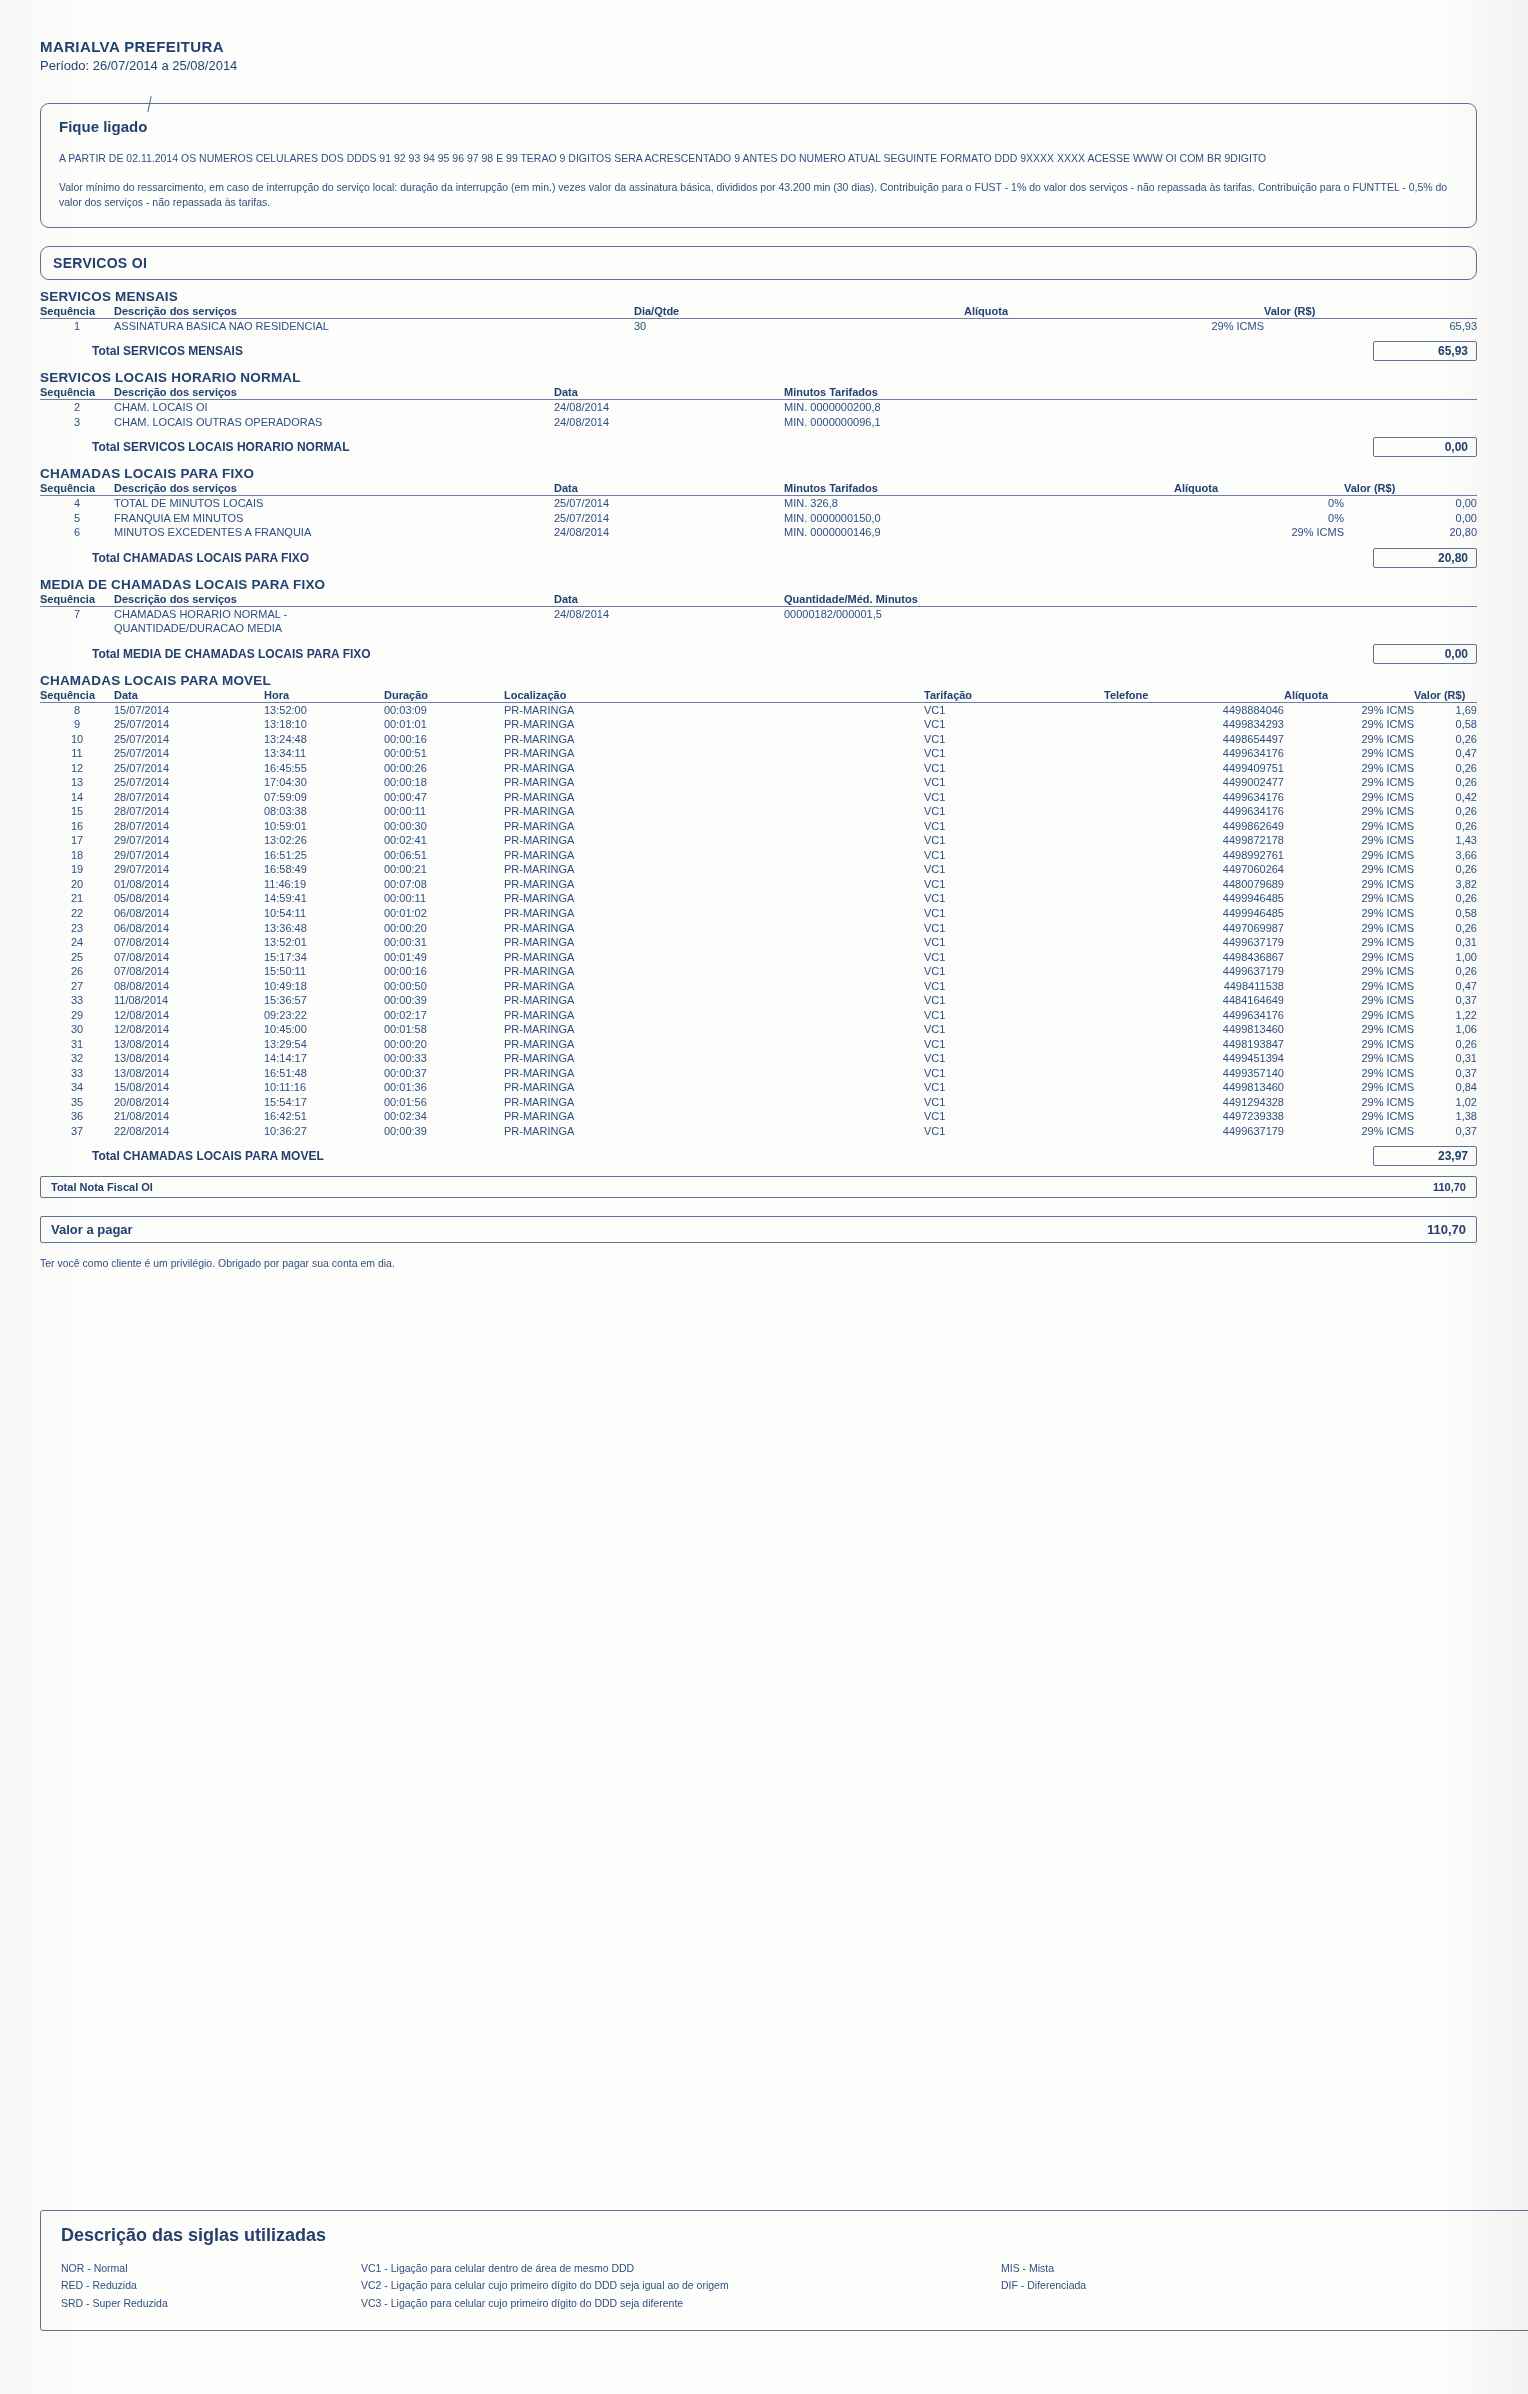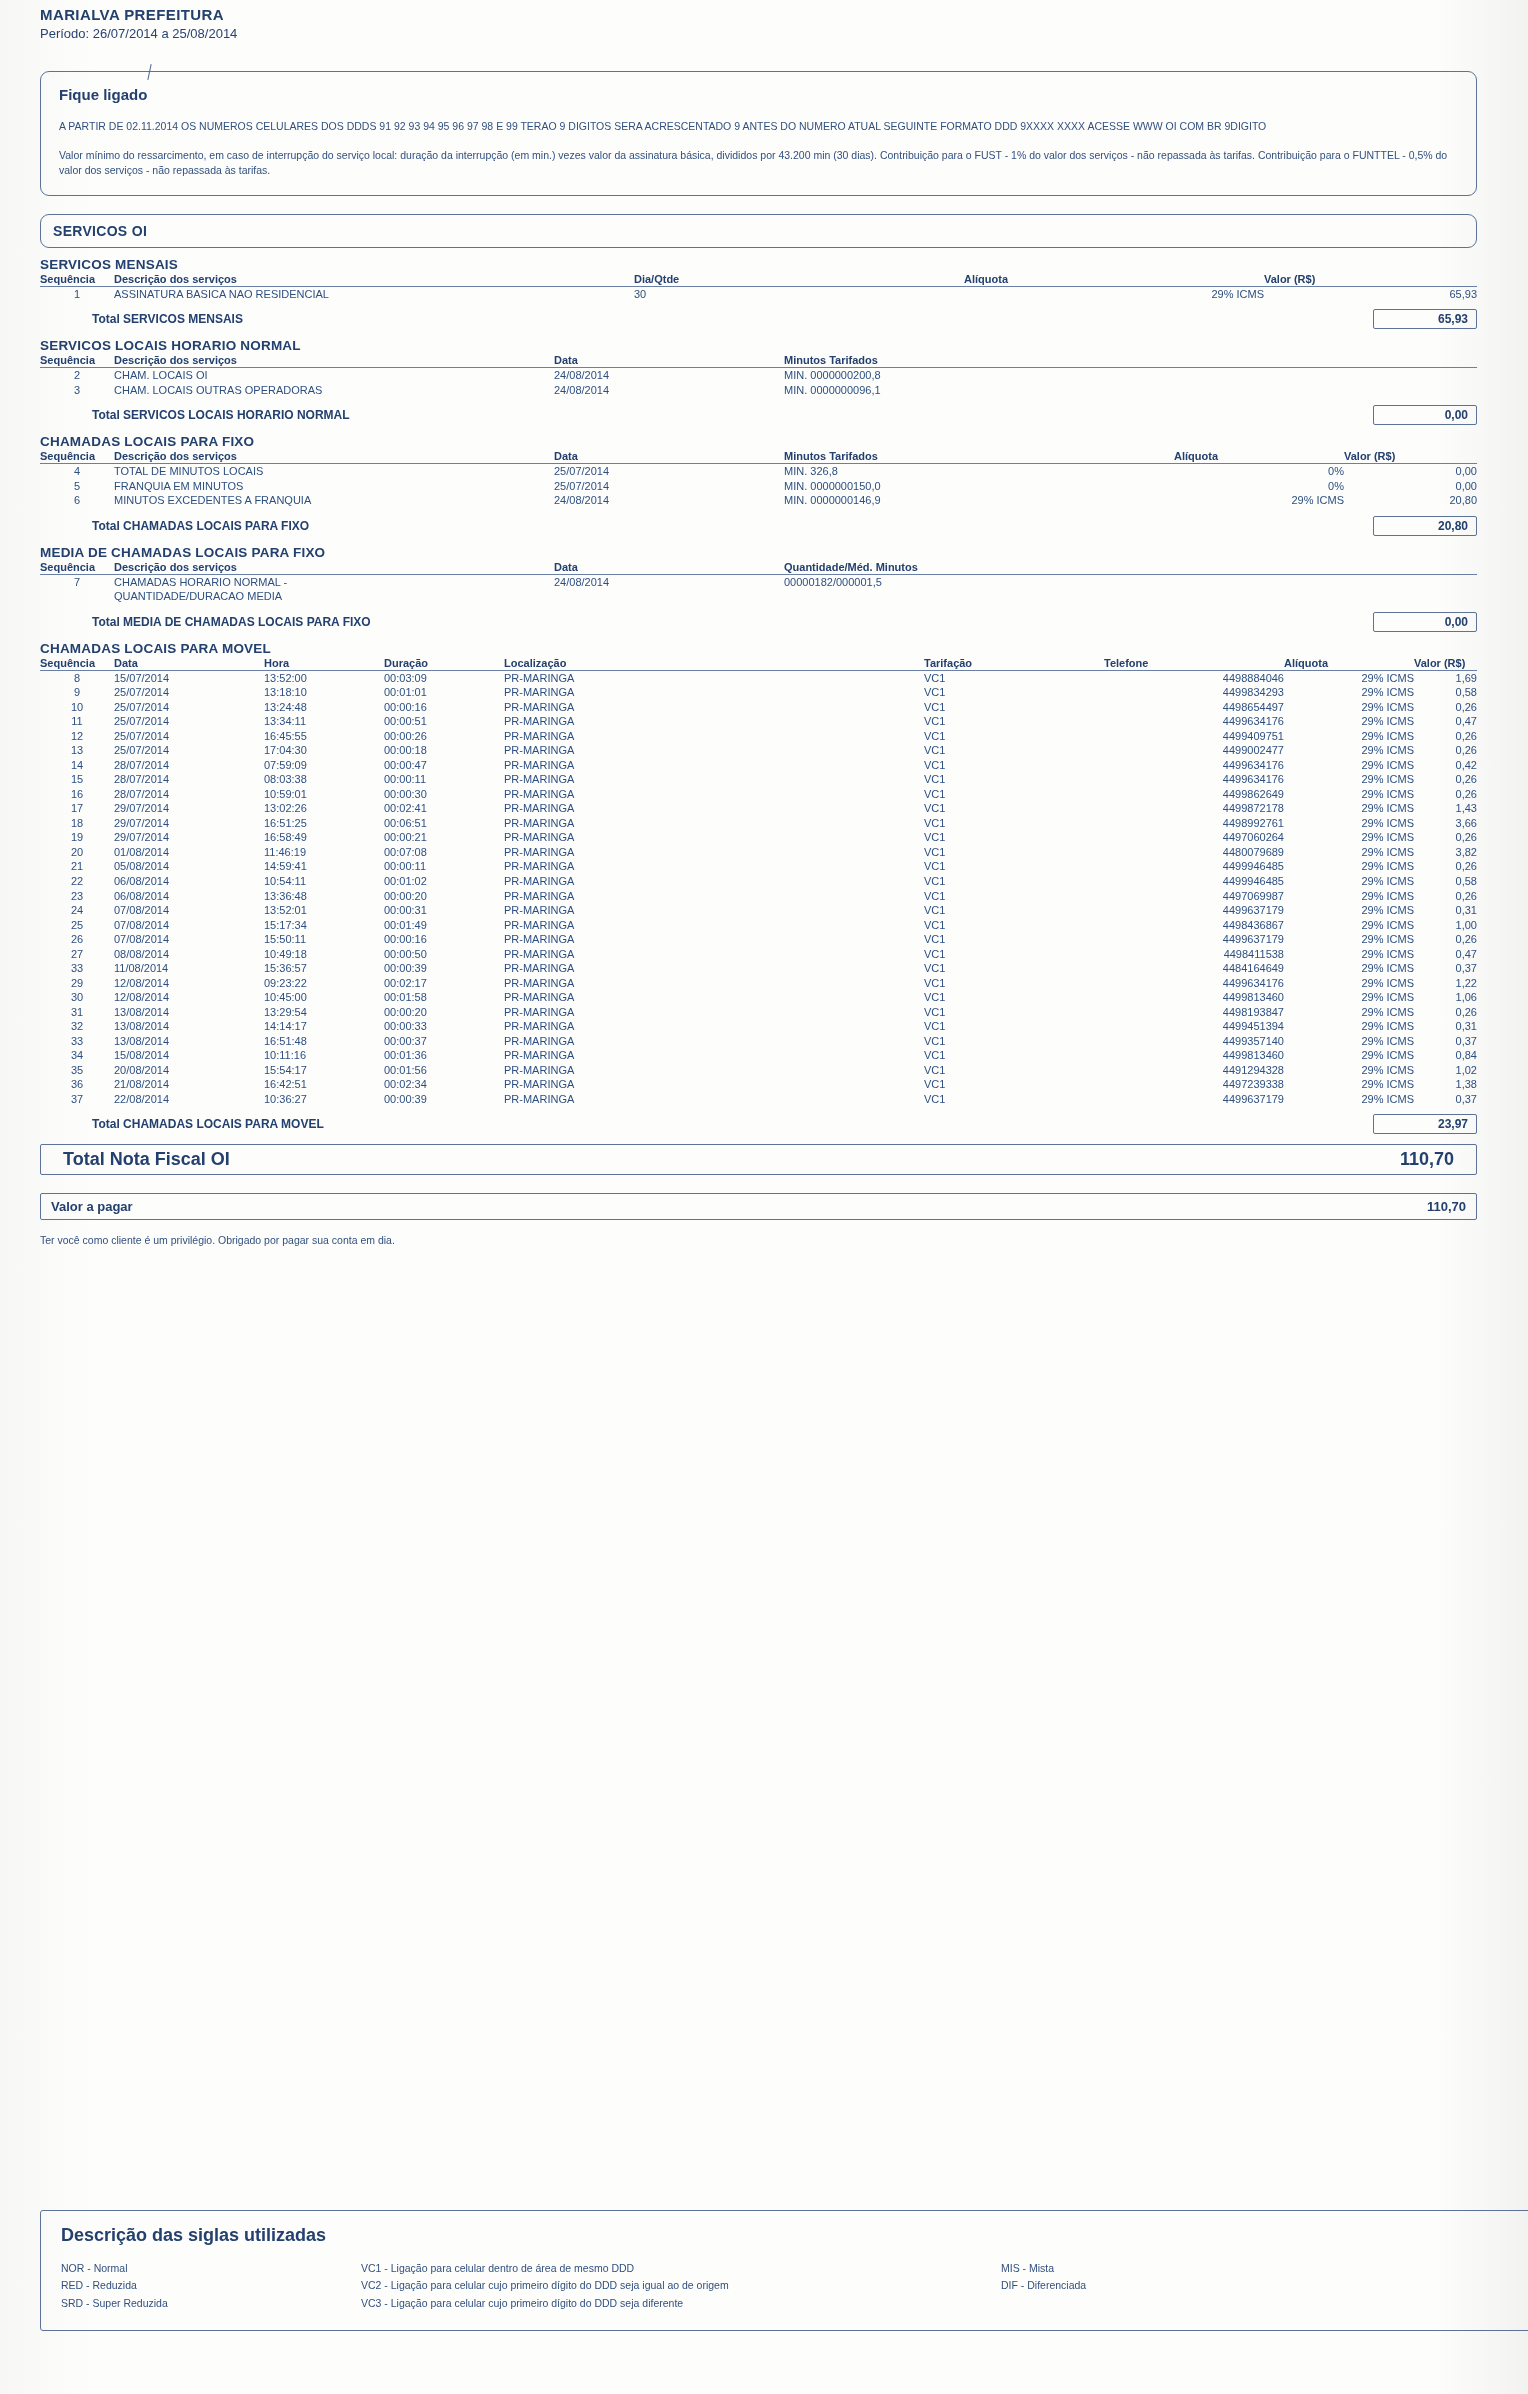--- a/index.html
+++ b/index.html
@@ -1,20 +1,20 @@
 <!DOCTYPE html>
 <html><head>
 <meta charset="utf-8">
 <style>
   html,body{margin:0;padding:0;background:#fbfbfa;}
   body{width:1528px;height:2394px;font-family:"Liberation Sans",sans-serif;color:#1b2f57;}
   .page{position:relative;width:1528px;height:2394px;background:#fcfcfb;overflow:hidden;}
   .sheet{position:absolute;left:0;top:0;width:1528px;height:2394px;
          background:linear-gradient(90deg,#f7f7f5 0%,#fdfdfc 6%,#fdfdfc 94%,#f2f2f0 100%);}
-  .content{position:absolute;left:40px;top:6px;width:1455px;}
+  .content{position:absolute;left:40px;top:38px;width:1455px;}
   .hdr-title{font-size:15px;font-weight:bold;letter-spacing:.4px;color:#23406e;}
   .hdr-sub{font-size:13px;color:#2a4372;margin-top:3px;}
 
   .box{border:1px solid #5d7297;border-radius:9px;background:transparent;}
   .fique{margin-top:30px;margin-right:18px;padding:14px 18px 16px 18px;position:relative;}
   .fique h2{margin:0 0 16px 0;font-size:15px;font-weight:bold;color:#23406e;}
   .fique p{margin:0;font-size:10.5px;line-height:1.45;color:#31507f;}
   .fique .p2{margin-top:14px;}
   .tick{position:absolute;left:108px;top:-8px;width:1px;height:16px;background:#52688f;transform:rotate(12deg);}
 
@@ -27,21 +27,21 @@
   table.t td{padding:0;white-space:nowrap;line-height:1.32;}
   .r{text-align:right;}
   .seqcol{width:74px;text-align:center;}
   .totrow{display:flex;align-items:center;margin-top:8px;}
   .totrow .lbl{font-size:12px;font-weight:bold;color:#23406e;padding-left:52px;}
   .totrow .spacer{flex:1;}
   .valbox{border:1px solid #5d7297;border-radius:2px;min-width:86px;padding:2px 8px;text-align:right;
           font-size:12px;font-weight:bold;color:#23406e;background:transparent;}
 
   .grandbox{margin-top:10px;margin-right:18px;display:flex;align-items:center;justify-content:space-between;
-            border:1px solid #5d7297;border-radius:2px;padding:4px 22px;font-size:18px;font-weight:bold;color:#23406e;}
+            border:1px solid #5d7297;border-radius:2px;padding:4px 10px;font-size:11px;font-weight:bold;color:#23406e;}
   .payline{margin-top:18px;margin-right:18px;display:flex;align-items:center;justify-content:space-between;
             border:1px solid #5d7297;border-radius:2px;padding:5px 10px;font-size:13px;font-weight:bold;color:#23406e;}
   .thanks{margin-top:14px;font-size:10.5px;color:#31507f;}
 
   .legend{position:absolute;left:40px;top:2210px;width:1455px;border:1px solid #5d7297;border-radius:3px;padding:14px 20px 18px 20px;}
   .legend h3{margin:0 0 14px 0;font-size:18px;font-weight:bold;color:#23406e;}
   .legend .cols{display:flex;font-size:10.5px;color:#31507f;line-height:1.65;}
   .legend .c1{width:300px;}
   .legend .c2{width:640px;}
   .legend .c3{width:260px;}

